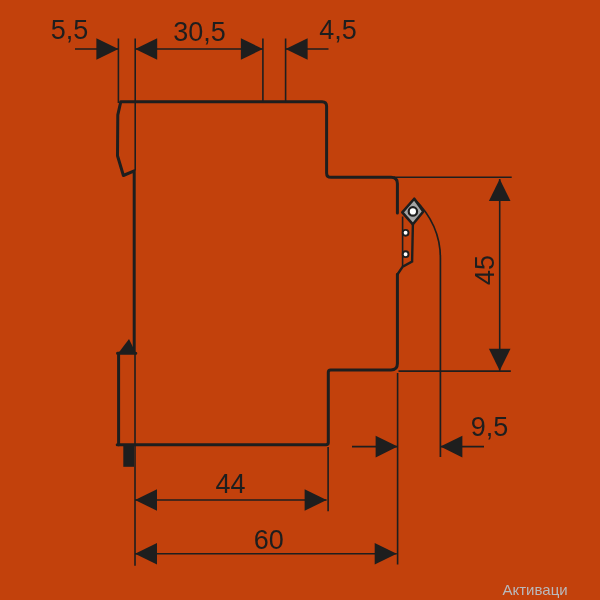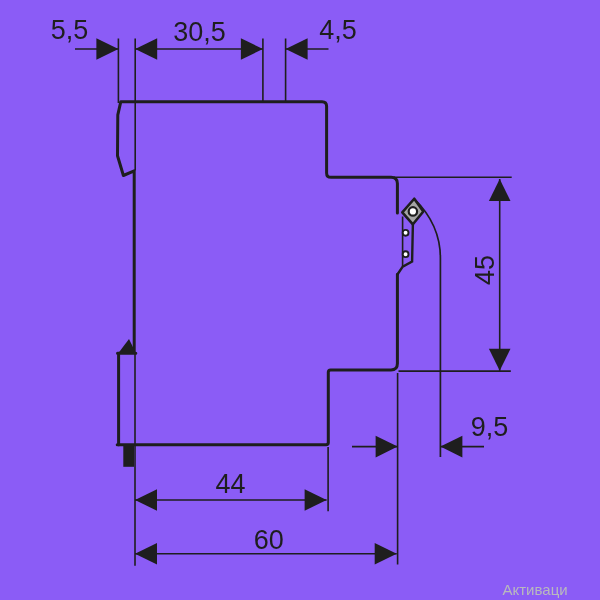--- a/index.html
+++ b/index.html
@@ -1,16 +1,16 @@
 <!DOCTYPE html>
 <html><head>
 <meta charset="utf-8">
 <style>
   html,body{margin:0;padding:0;background:#ffffff;}
-  .wrap{position:relative;width:600px;height:600px;background:#8b5cf6;overflow:hidden;}
+  .wrap{position:relative;width:600px;height:600px;background:#c2410c;overflow:hidden;}
   svg{position:absolute;left:0;top:0;}
   text{font-family:"Liberation Sans",sans-serif;fill:#1e1e1e;}
 </style>
 </head>
 <body>
 <div class="wrap">
 <svg width="600" height="600" viewBox="0 0 600 600">
   <g style="filter:blur(0.6px)">
 
   <g stroke="#1e1e1e" stroke-width="1.6" fill="none">

